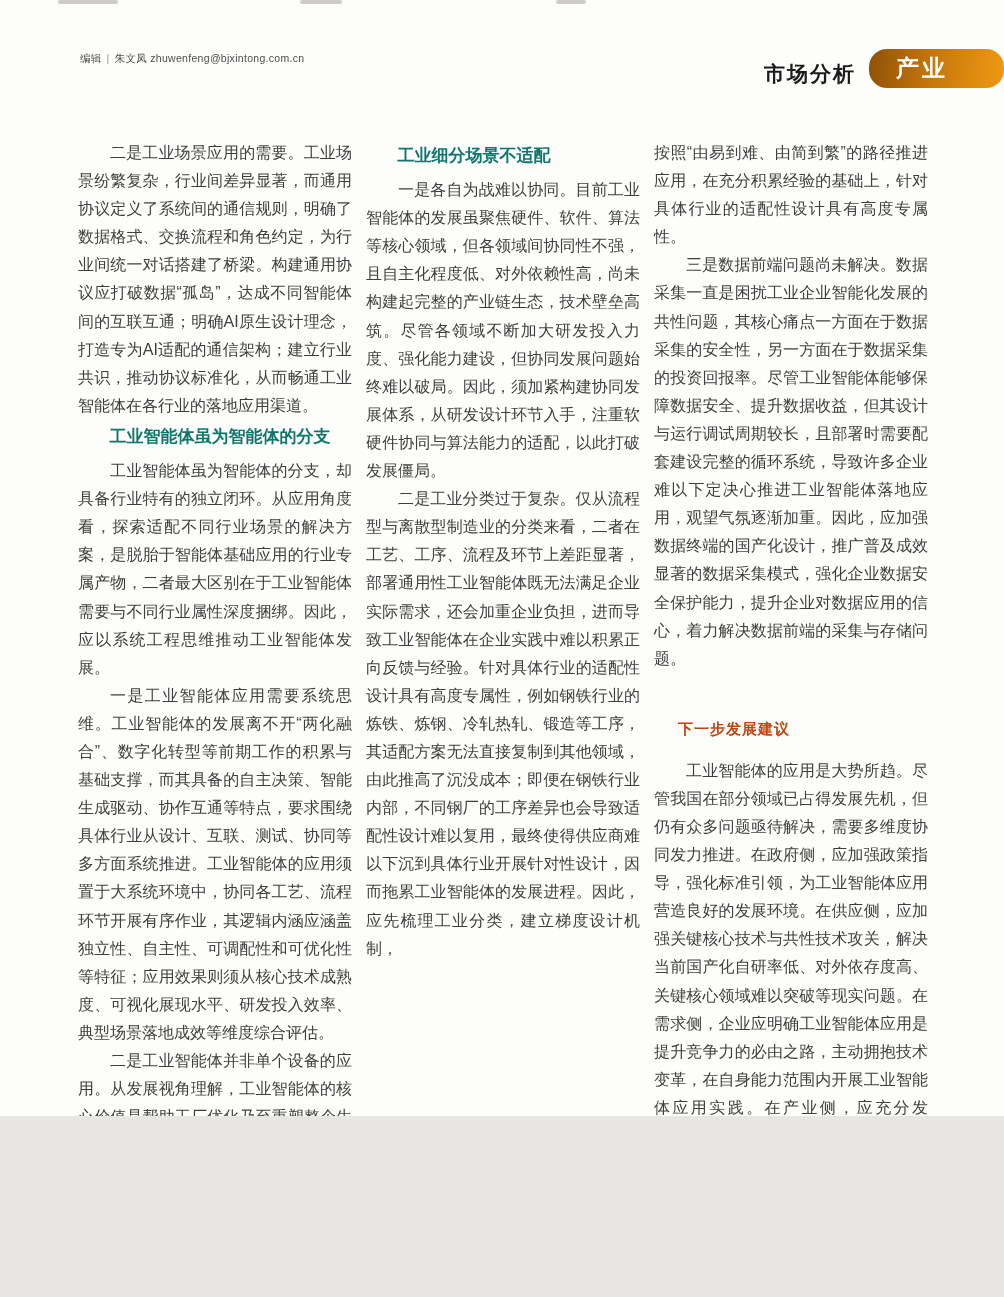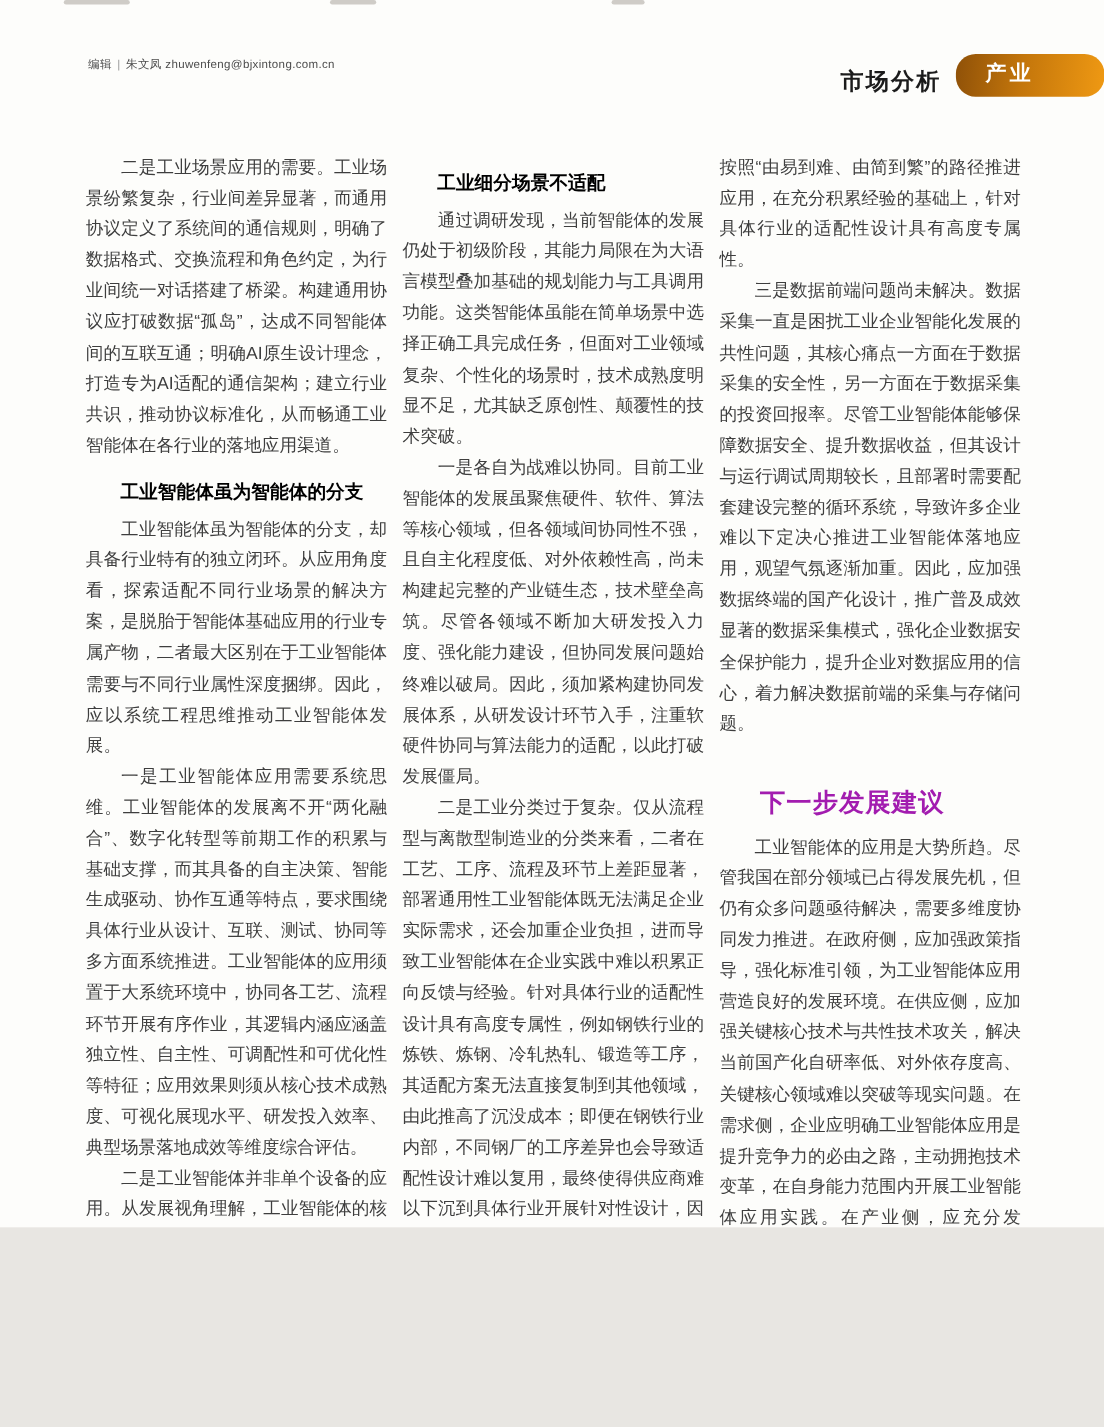--- a/index.html
+++ b/index.html
@@ -19,36 +19,36 @@
     font-size:10.5px;color:#4d4d4d;letter-spacing:.3px;
   }
   .header-editor .divider{color:#9a9a9a;margin:0 5px;}
   .header-right{position:absolute;right:0;top:49px;display:flex;align-items:flex-end;}
   .section-label{
     font-size:21px;font-weight:bold;color:#1b1b1b;
     margin-right:13px;letter-spacing:2px;
   }
   .badge{
     width:135px;height:39px;box-sizing:border-box;padding-left:27px;
-    color:#ffffff;font-size:19px;font-weight:bold;line-height:38px;letter-spacing:3px;border-radius:18px;
+    color:#ffffff;font-size:23px;font-weight:bold;line-height:38px;letter-spacing:3px;border-radius:18px;
   }
 
   .content{position:absolute;left:78px;top:139px;display:flex;gap:14px;}
   .col{
     width:274px;font-size:16px;line-height:28.1px;color:#3e3e3e;
     text-align:justify;
   }
   .para{margin:0;}
   .indent{text-indent:2em;}
   .sub-heading{
-    font-weight:bold;color:#000000;font-size:17px;
-    text-indent:1.85em;margin:14px 0 6px;
+    font-weight:bold;color:#0f766e;font-size:17px;
+    text-indent:1.85em;margin:3px 0 6px;
   }
   .big-heading{
-    font-weight:bold;color:#a21caf;font-size:23px;
+    font-weight:bold;color:#c2410c;font-size:15px;
     text-indent:1.6em;margin:41px 0 13px;letter-spacing:1px;line-height:30px;
   }
   .end-mark{
     display:inline-block;width:17px;height:17px;border-radius:50%;
     color:#fff;font-size:7.5px;font-weight:bold;text-align:center;line-height:17px;
     vertical-align:-3px;margin-left:6px;letter-spacing:0;text-indent:0;
     font-family:"Liberation Serif",serif;
   }
   .page-number{
     position:absolute;top:1249px;right:70px;
@@ -77,21 +77,20 @@
   <div class="content">
     <div class="col">
         <div class="para indent">二是工业场景应用的需要。工业场景纷繁复杂，行业间差异显著，而通用协议定义了系统间的通信规则，明确了数据格式、交换流程和角色约定，为行业间统一对话搭建了桥梁。构建通用协议应打破数据“孤岛”，达成不同智能体间的互联互通；明确AI原生设计理念，打造专为AI适配的通信架构；建立行业共识，推动协议标准化，从而畅通工业智能体在各行业的落地应用渠道。</div>
         <div class="sub-heading">工业智能体虽为智能体的分支</div>
         <div class="para indent">工业智能体虽为智能体的分支，却具备行业特有的独立闭环。从应用角度看，探索适配不同行业场景的解决方案，是脱胎于智能体基础应用的行业专属产物，二者最大区别在于工业智能体需要与不同行业属性深度捆绑。因此，应以系统工程思维推动工业智能体发展。</div>
         <div class="para indent">一是工业智能体应用需要系统思维。工业智能体的发展离不开“两化融合”、数字化转型等前期工作的积累与基础支撑，而其具备的自主决策、智能生成驱动、协作互通等特点，要求围绕具体行业从设计、互联、测试、协同等多方面系统推进。工业智能体的应用须置于大系统环境中，协同各工艺、流程环节开展有序作业，其逻辑内涵应涵盖独立性、自主性、可调配性和可优化性等特征；应用效果则须从核心技术成熟度、可视化展现水平、研发投入效率、典型场景落地成效等维度综合评估。</div>
         <div class="para indent">二是工业智能体并非单个设备的应用。从发展视角理解，工业智能体的核心价值是帮助工厂优化乃至重塑整个生产流程，不应将“解决某个场景或流程数字化、智能化问题的设备”作为其发展目标，而应聚焦全流程、各环节的数据打通与统一协作。工业智能体提供的是从主干流程到边缘场景的全场景数字化解决方案，行业无需在标准</div>
       </div>
     <div class="col">
         <div class="sub-heading">工业细分场景不适配</div>
-        <div class="para indent">通过调研发现，当前智能体的发展仍处于初级阶段，其能力局限在为大语言模型叠加基础的规划能力与工具调用功能。这类智能体虽能在简单场景中选择正确工具完成任务，但面对工业领域复杂、个性化的场景时，技术成熟度明显不足，尤其缺乏原创性、颠覆性的技术突破。</div>
         <div class="para indent">一是各自为战难以协同。目前工业智能体的发展虽聚焦硬件、软件、算法等核心领域，但各领域间协同性不强，且自主化程度低、对外依赖性高，尚未构建起完整的产业链生态，技术壁垒高筑。尽管各领域不断加大研发投入力度、强化能力建设，但协同发展问题始终难以破局。因此，须加紧构建协同发展体系，从研发设计环节入手，注重软硬件协同与算法能力的适配，以此打破发展僵局。</div>
         <div class="para indent">二是工业分类过于复杂。仅从流程型与离散型制造业的分类来看，二者在工艺、工序、流程及环节上差距显著，部署通用性工业智能体既无法满足企业实际需求，还会加重企业负担，进而导致工业智能体在企业实践中难以积累正向反馈与经验。针对具体行业的适配性设计具有高度专属性，例如钢铁行业的炼铁、炼钢、冷轧热轧、锻造等工序，其适配方案无法直接复制到其他领域，由此推高了沉没成本；即便在钢铁行业内部，不同钢厂的工序差异也会导致适配性设计难以复用，最终使得供应商难以下沉到具体行业开展针对性设计，因而拖累工业智能体的发展进程。因此，应先梳理工业分类，建立梯度设计机制，</div>
       </div>
     <div class="col">
         <div class="para">按照“由易到难、由简到繁”的路径推进应用，在充分积累经验的基础上，针对具体行业的适配性设计具有高度专属性。</div>
         <div class="para indent">三是数据前端问题尚未解决。数据采集一直是困扰工业企业智能化发展的共性问题，其核心痛点一方面在于数据采集的安全性，另一方面在于数据采集的投资回报率。尽管工业智能体能够保障数据安全、提升数据收益，但其设计与运行调试周期较长，且部署时需要配套建设完整的循环系统，导致许多企业难以下定决心推进工业智能体落地应用，观望气氛逐渐加重。因此，应加强数据终端的国产化设计，推广普及成效显著的数据采集模式，强化企业数据安全保护能力，提升企业对数据应用的信心，着力解决数据前端的采集与存储问题。</div>
         <div class="big-heading">下一步发展建议</div>
         <div class="para indent">工业智能体的应用是大势所趋。尽管我国在部分领域已占得发展先机，但仍有众多问题亟待解决，需要多维度协同发力推进。在政府侧，应加强政策指导，强化标准引领，为工业智能体应用营造良好的发展环境。在供应侧，应加强关键核心技术与共性技术攻关，解决当前国产化自研率低、对外依存度高、关键核心领域难以突破等现实问题。在需求侧，企业应明确工业智能体应用是提升竞争力的必由之路，主动拥抱技术变革，在自身能力范围内开展工业智能体应用实践。在产业侧，应充分发挥“链主”企业引领作用，带动产业链上中下游企业开展协同应用，降低工业智能体应用成本、提高企业收益。在生态侧，应汇聚各类优势资源，针对工业智能体应用中的共性问题集中突破，充分释放资源效能，探索适配不同行业场景的解决方案。<span class="end-mark" style="background: rgb(142, 29, 18);">ww</span></div>
       </div>
   </div>

